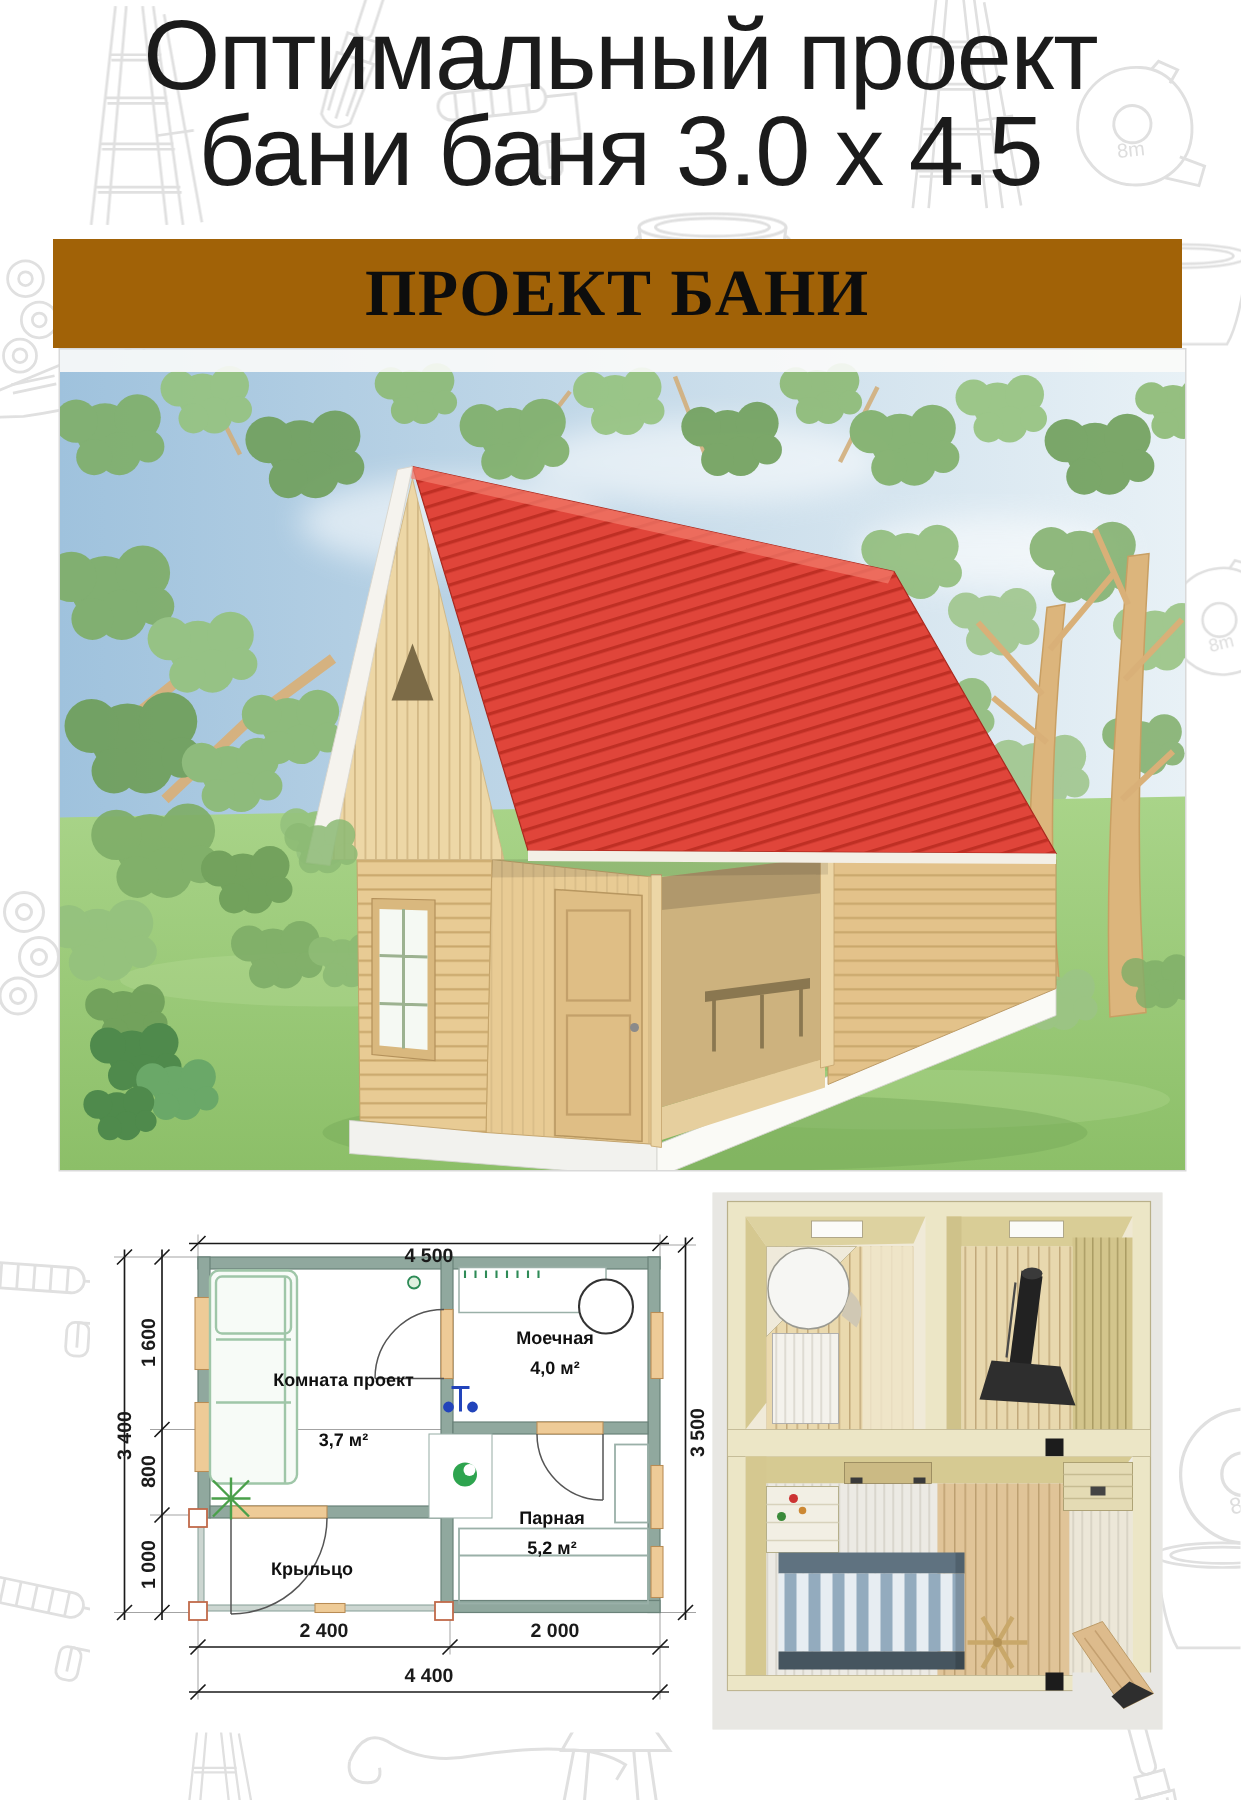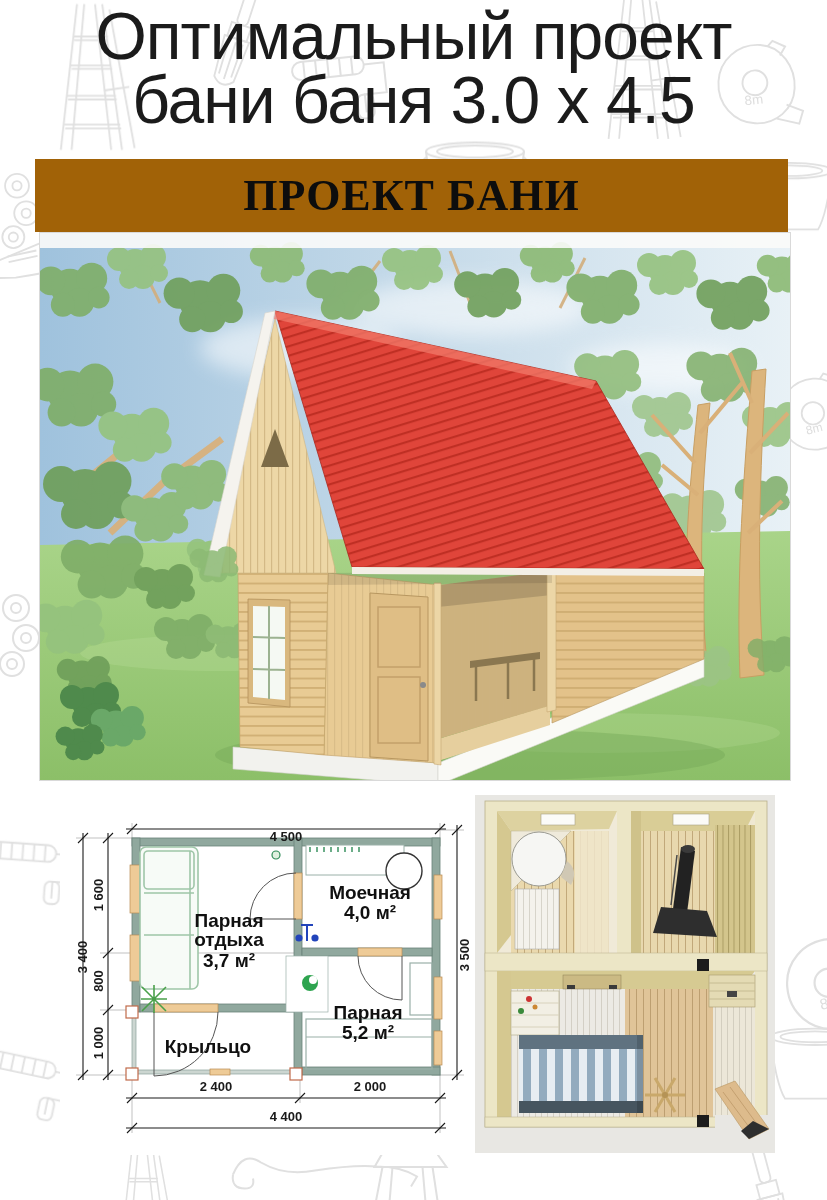--- a/index.html
+++ b/index.html
@@ -12,21 +12,21 @@
   .title-line{font-size:66px;line-height:64px;font-weight:400;letter-spacing:-1px;color:#1b1b1b;}
   
   .subtitle-band{position:absolute;left:35px;top:159px;width:753px;height:73px;background:#a16207;z-index:2;
                  display:flex;align-items:center;justify-content:center;}
   .subtitle-text{font-family:"Liberation Serif", serif;font-weight:700;font-size:44px;letter-spacing:1px;color:#0d0d0d;}
   
   .render-panel{position:absolute;left:40px;top:233px;width:750px;height:547px;z-index:2;
                 background:#fff;outline:1.5px solid #d9d9d9;}
   
   .plan-panel{position:absolute;left:60px;top:785px;width:410px;height:370px;background:#ffffff;z-index:2;}
-  .plan-label{position:absolute;text-align:center;font-weight:700;font-size:19px;line-height:19px;color:#101010;z-index:4;}
+  .plan-label{position:absolute;text-align:center;font-weight:700;font-size:12px;line-height:19px;color:#101010;z-index:4;}
   .dim-label{position:absolute;text-align:center;font-weight:700;font-size:13px;line-height:14px;color:#1a1a1a;z-index:4;white-space:nowrap;}
   .rot{transform:rotate(-90deg);transform-origin:center center;}
   
   .interior-panel{position:absolute;left:475px;top:795px;width:300px;height:358px;background:#e8e7e3;z-index:2;}
   svg{display:block;}
 </style>
 </head>
 <body>
 
 <div id="poster">
@@ -412,21 +412,21 @@
     <div class="dim-label" style="left:151px;top:16px;width:150px;margin-top:29px;">4 500</div>
     <div class="dim-label rot" style="left:-12px;top:165px;width:70px;">3 400</div>
     <div class="dim-label rot" style="left:4px;top:103px;width:70px;">1 600</div>
     <div class="dim-label rot" style="left:4px;top:189px;width:70px;">800</div>
     <div class="dim-label rot" style="left:4px;top:251px;width:70px;">1 000</div>
     <div class="dim-label rot" style="left:370px;top:163px;width:70px;">3 500</div>
     <div class="dim-label" style="left:106px;top:295px;width:100px;">2 400</div>
     <div class="dim-label" style="left:260px;top:295px;width:100px;">2 000</div>
     <div class="dim-label" style="left:151px;top:325px;width:150px;">4 400</div>
 
-    <div class="plan-label" style="left:104px;top:126px;width:130px;">Парная отдыха</div>
+    <div class="plan-label" style="left:104px;top:126px;width:130px;">Комната проект</div>
     <div class="plan-label" style="left:104px;top:166px;width:130px;">3,7 м²</div>
     <div class="plan-label" style="left:250px;top:98px;width:120px;">Моечная</div>
     <div class="plan-label" style="left:250px;top:118px;width:120px;">4,0 м²</div>
     <div class="plan-label" style="left:246px;top:218px;width:124px;">Парная</div>
     <div class="plan-label" style="left:246px;top:238px;width:124px;">5,2 м²</div>
     <div class="plan-label" style="left:86px;top:252px;width:124px;text-align:center;">Крыльцо</div>
   </div>
 
   <div class="interior-panel">
   <svg width="300" height="358" viewBox="0 0 300 358">

